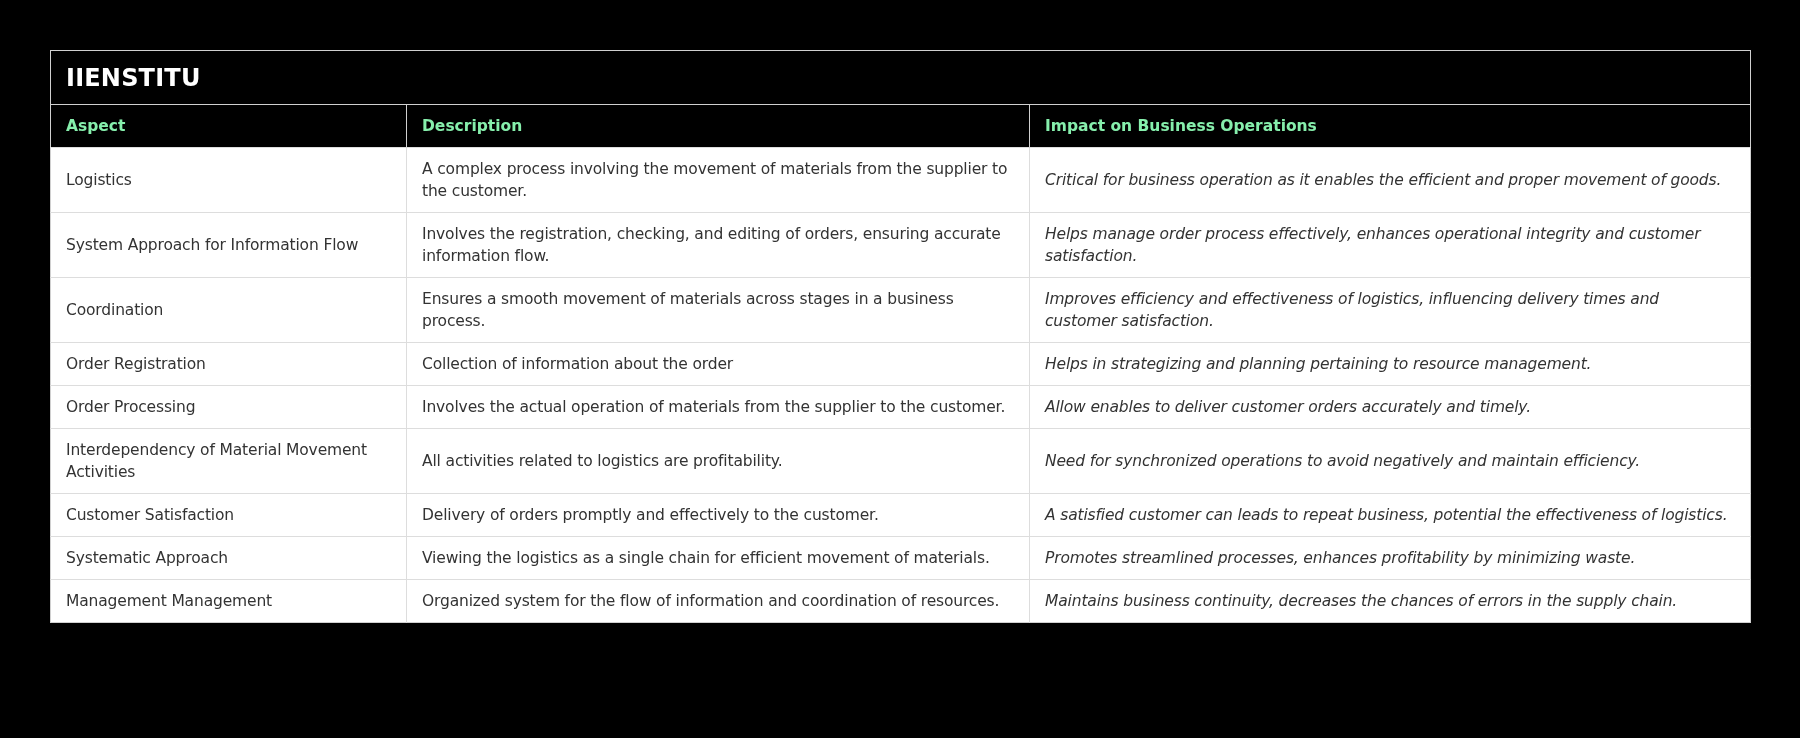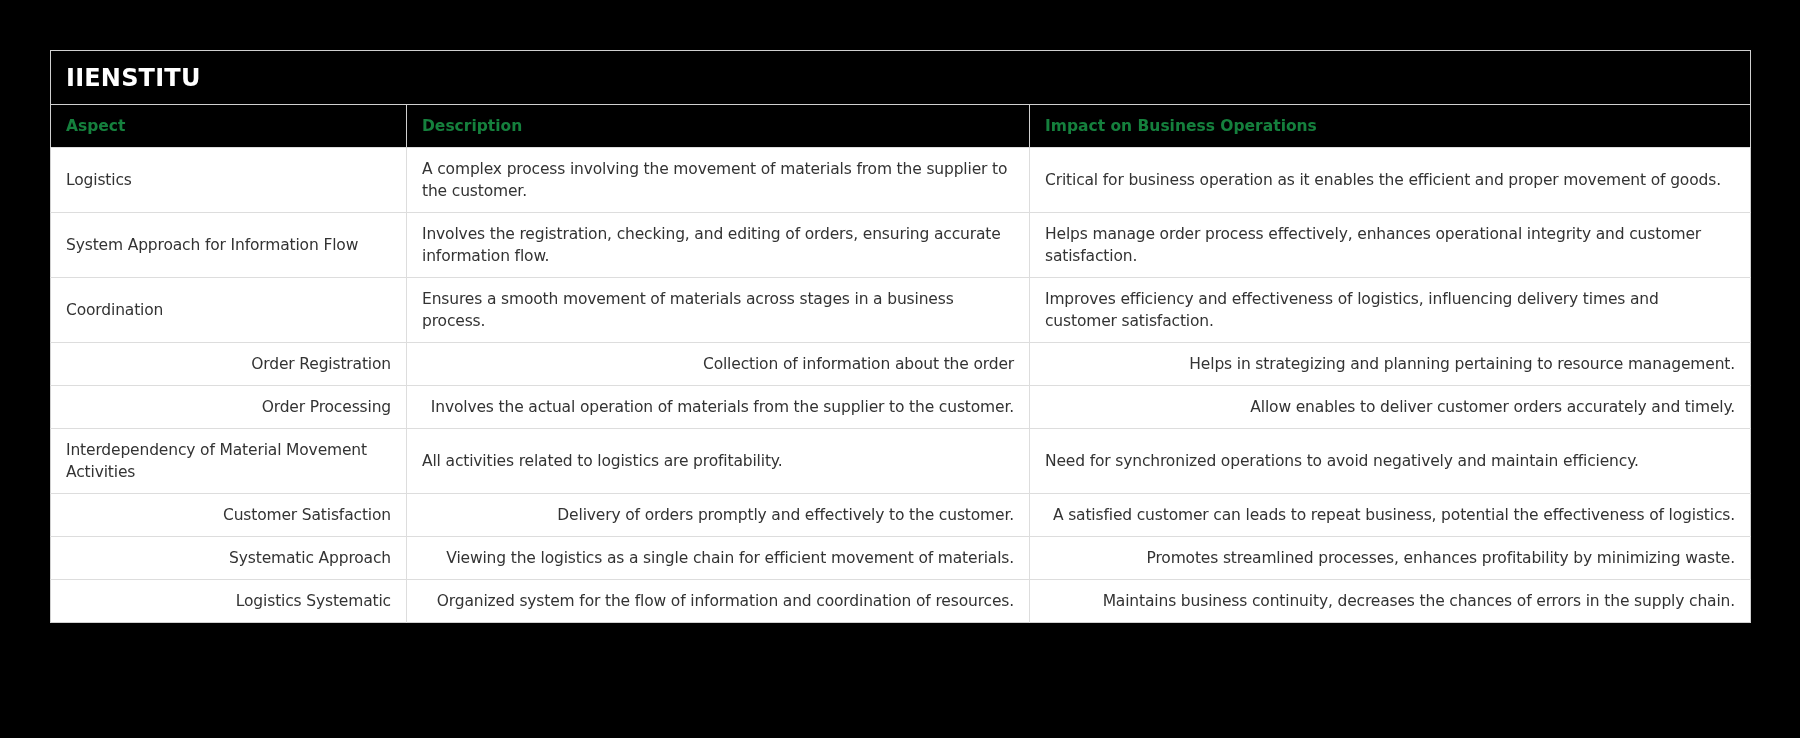--- a/index.html
+++ b/index.html
@@ -31,42 +31,42 @@
       text-align: left;
       font-weight: bold;
       font-size: 24px;
       height: 53px;
       padding: 0 15px;
       border-bottom: 1px solid #d0d0d0;
       letter-spacing: 0.2px;
     }
     .header-row th {
       background: #000;
-      color: #15803d;
+      color: #86efac;
       text-align: left;
       font-weight: bold;
       font-size: 15.5px;
       height: 42px;
       padding: 0 15px;
       border-right: 1px solid #d0d0d0;
     }
     .header-row th:last-child { border-right: none; }
     tbody td {
       background: #ffffff;
       color: #333333;
       font-size: 15.5px;
       line-height: 22px;
       padding: 10px 15px 10px 15px;
       vertical-align: middle;
       border-top: 1px solid #dddddd;
       border-right: 1px solid #dddddd;
       letter-spacing: -0.15px;
     }
-    tbody td:last-child { border-right: none; }
-    tbody tr.r-single td { height: 22px; text-align: right; }
+    tbody td:last-child { border-right: none; font-style: italic; }
+    tbody tr.r-single td { height: 22px; }
     tbody tr.r-double td { height: 44px; }
     col.c1 { width: 356px; }
     col.c2 { width: 623px; }
     col.c3 { width: 721px; }
   </style>
 </head>
 <body>
 
 <div class="wrap">
   <table class="data-table">
@@ -120,19 +120,19 @@
         <td>Customer Satisfaction</td>
         <td>Delivery of orders promptly and effectively to the customer.</td>
         <td>A satisfied customer can leads to repeat business, potential the effectiveness of logistics.</td>
       </tr>
       <tr class="r-single">
         <td>Systematic Approach</td>
         <td>Viewing the logistics as a single chain for efficient movement of materials.</td>
         <td>Promotes streamlined processes, enhances profitability by minimizing waste.</td>
       </tr>
       <tr class="r-single">
-        <td>Logistics Systematic</td>
+        <td>Management Management</td>
         <td>Organized system for the flow of information and coordination of resources.</td>
         <td>Maintains business continuity, decreases the chances of errors in the supply chain.</td>
       </tr>
     </tbody>
   </table>
 </div>
 
 </body></html>

